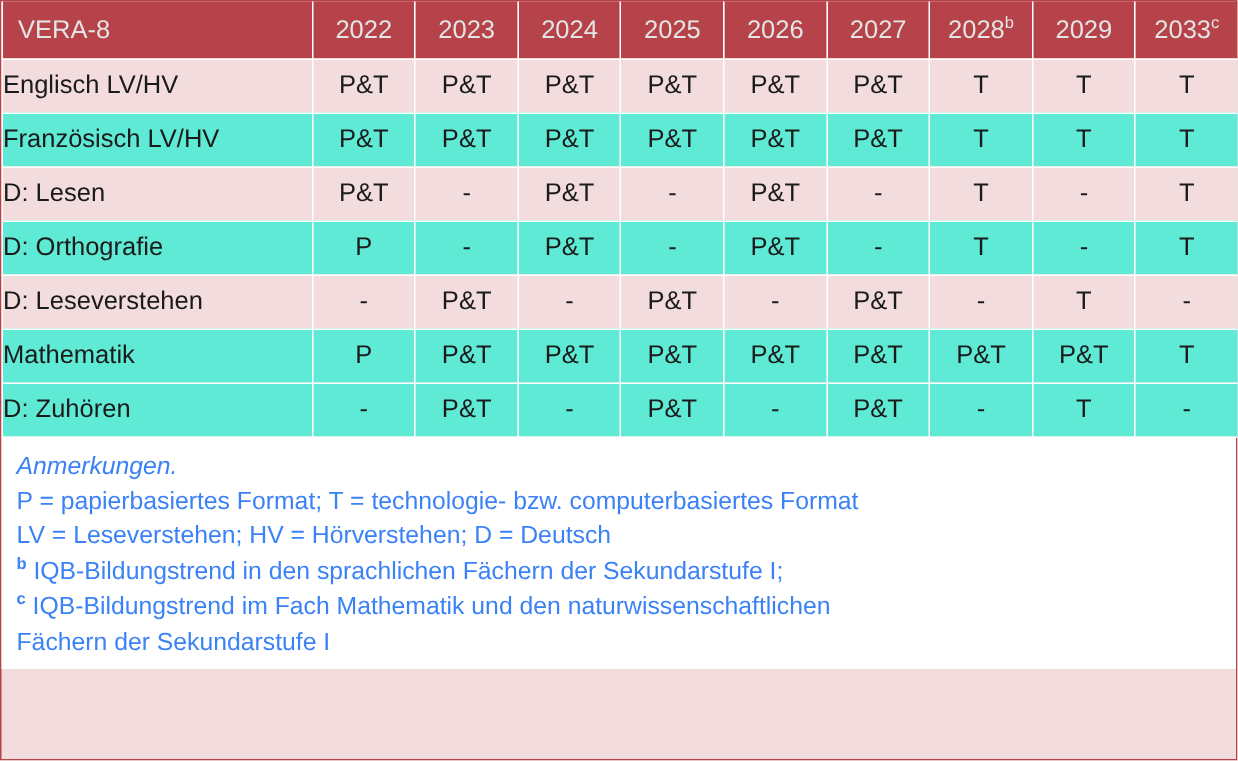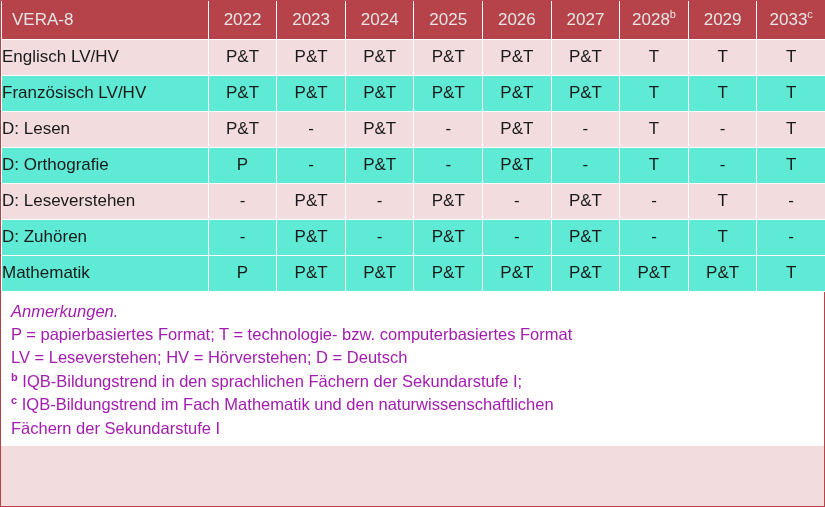--- a/index.html
+++ b/index.html
@@ -59,21 +59,21 @@
   }
   .sup {
     font-size: 11px;
     vertical-align: super;
     line-height: 0;
   }
   .notes {
     background: #ffffff;
     padding: 8px 10px 6px 10px;
     font-size: 16.5px;
-    color: #a21caf;
+    color: #3b82f6;
     line-height: 1.42;
   }
   .notes .em {
     font-style: italic;
   }
   .notes div {
     white-space: nowrap;
   }
   .notes .supn {
     font-size: 11px;
@@ -177,43 +177,43 @@
         <td>-</td>
         <td>P&amp;T</td>
         <td>-</td>
         <td>P&amp;T</td>
         <td class="val-dash-t">-</td>
         <td class="val-t">T</td>
         <td class="val-dash-t">-</td>
       </tr>
 
       <tr class="shade-b">
-        <td class="rowlabel">D: Zuhören</td>
-        <td>-</td>
-        <td>P&amp;T</td>
-        <td>-</td>
-        <td>P&amp;T</td>
-        <td>-</td>
-        <td>P&amp;T</td>
-        <td class="val-dash-t">-</td>
-        <td class="val-t">T</td>
-        <td class="val-dash-t">-</td>
-      </tr>
-
-      <tr class="shade-b">
         <td class="rowlabel">Mathematik</td>
         <td>P</td>
         <td>P&amp;T</td>
         <td>P&amp;T</td>
         <td>P&amp;T</td>
         <td>P&amp;T</td>
         <td>P&amp;T</td>
         <td>P&amp;T</td>
         <td>P&amp;T</td>
         <td class="val-t">T</td>
+      </tr>
+
+      <tr class="shade-b">
+        <td class="rowlabel">D: Zuhören</td>
+        <td>-</td>
+        <td>P&amp;T</td>
+        <td>-</td>
+        <td>P&amp;T</td>
+        <td>-</td>
+        <td>P&amp;T</td>
+        <td class="val-dash-t">-</td>
+        <td class="val-t">T</td>
+        <td class="val-dash-t">-</td>
       </tr>
 
     </tbody>
   </table>
 
   <div class="notes">
     <div class="em">Anmerkungen.</div>
     <div>P = papierbasiertes Format; T = technologie- bzw. computerbasiertes Format</div>
     <div>LV = Leseverstehen; HV = Hörverstehen; D = Deutsch</div>
     <div><span class="supn">b</span><span> IQB-Bildungstrend in den sprachlichen Fächern der Sekundarstufe I;</span></div>

